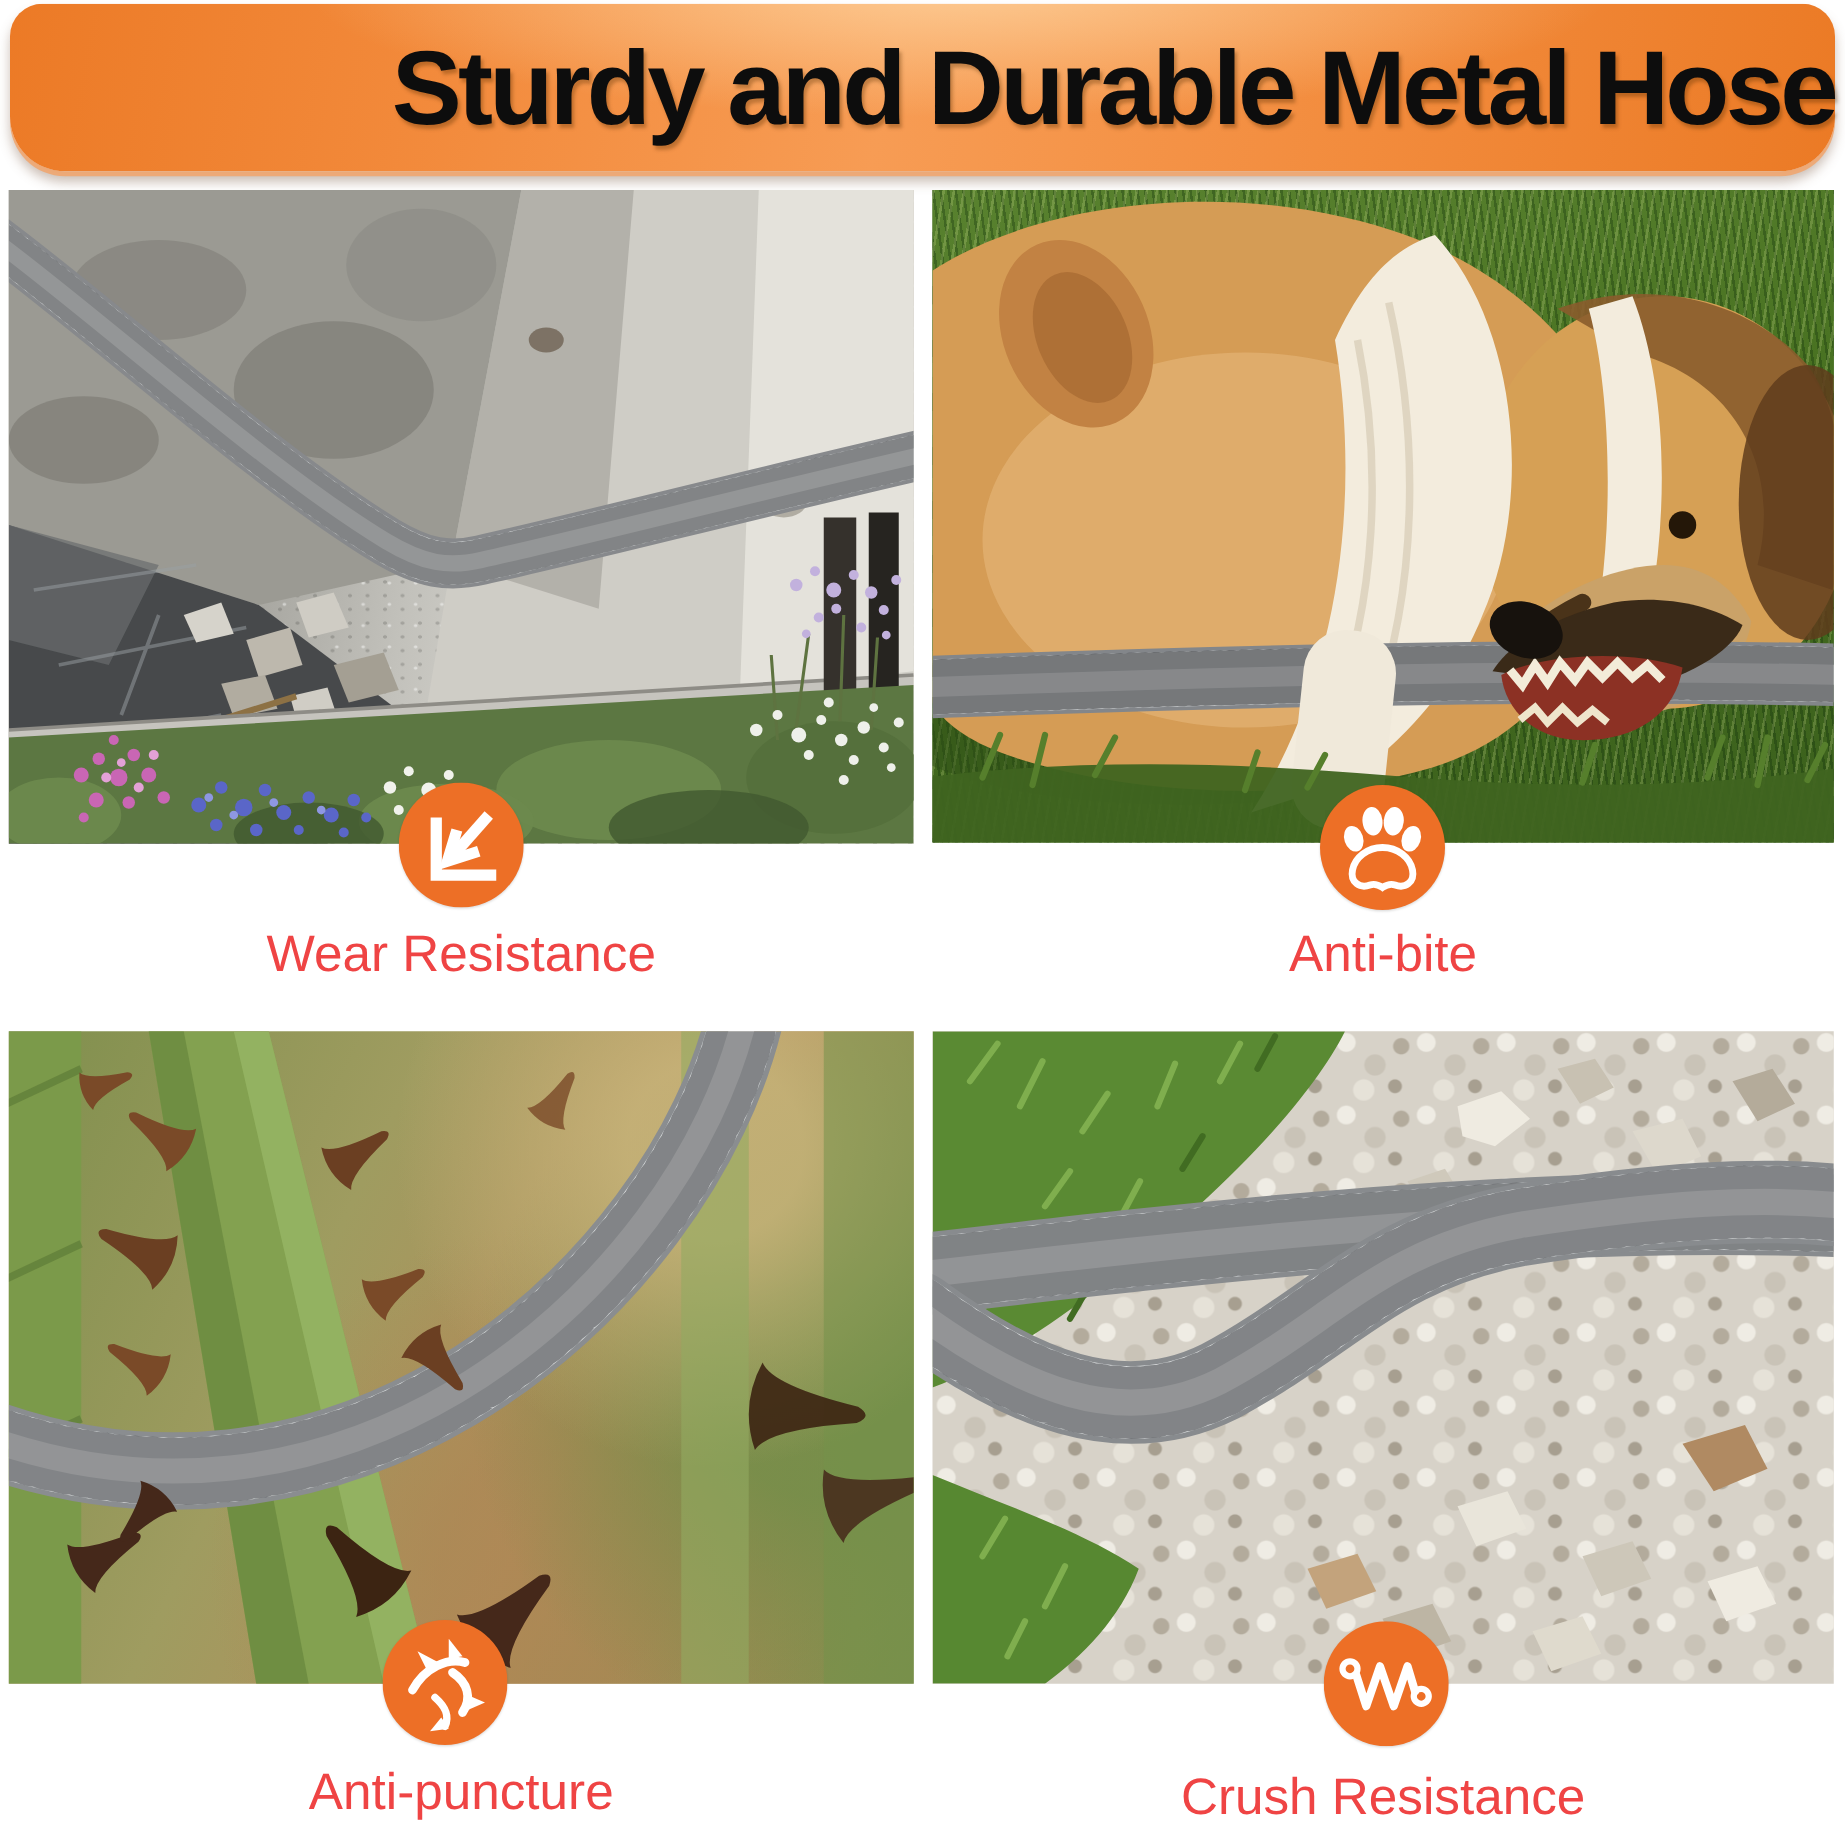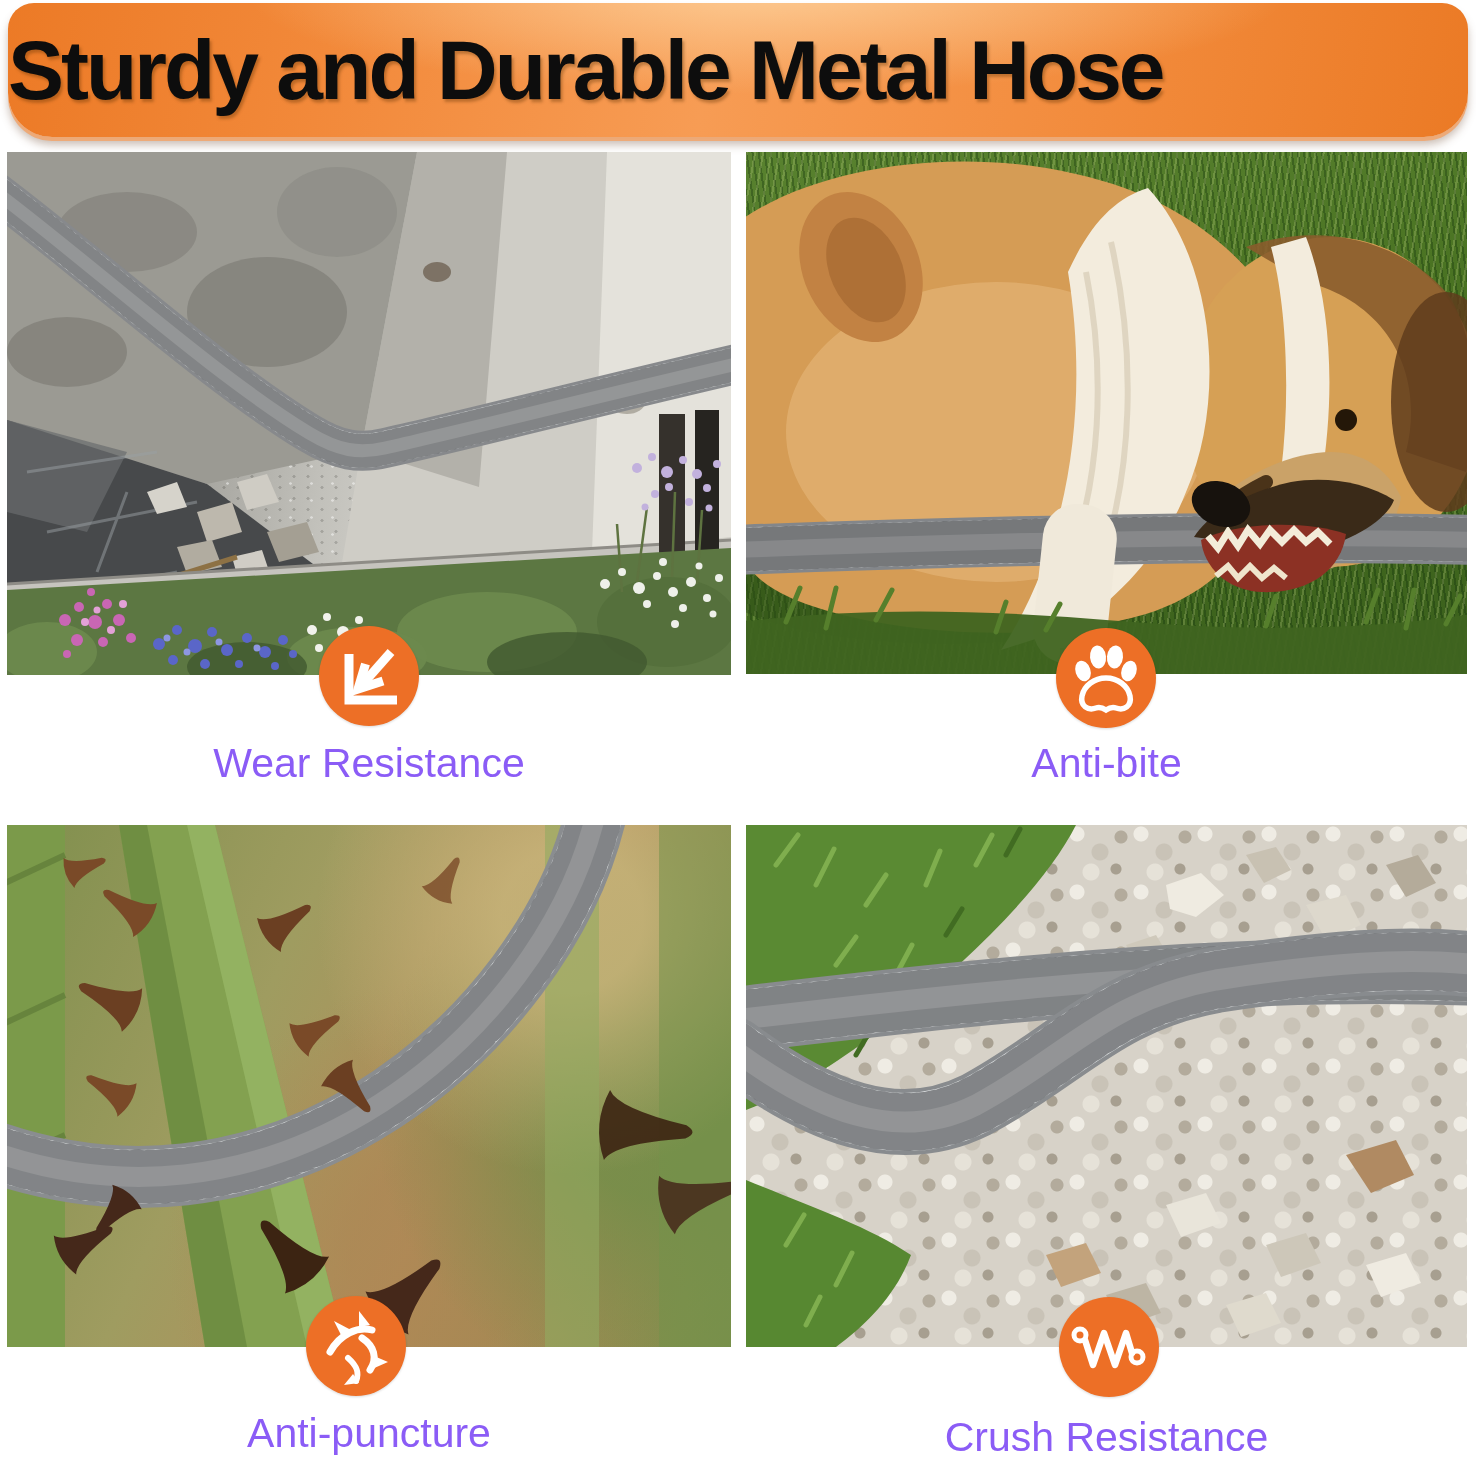--- a/index.html
+++ b/index.html
@@ -6,21 +6,21 @@
   .stage{position:relative;width:1476px;height:1457px;margin:0 auto;background:#ffffff;
          font-family:"Liberation Sans",sans-serif;overflow:hidden;}
 
   
   .banner{position:absolute;left:8px;top:3px;width:1460px;height:134px;
     border-radius:26px 26px 44px 44px;
     background:
       radial-gradient(ellipse 55% 120% at 52% -10%, rgba(253,205,150,.95) 0%, rgba(253,205,150,0) 65%),
       linear-gradient(100deg,#ec7a26 0%,#f2893a 22%,#f79c54 48%,#f28b3c 75%,#eb7a25 100%);
     box-shadow:0 4px 0 rgba(240,166,112,.9),0 8px 9px rgba(140,110,90,.45);
-    display:flex;align-items:center;justify-content:flex-start;}
+    display:flex;align-items:center;justify-content:flex-end;}
   .banner h1{margin:0;font-weight:700;font-size:84px;line-height:1;letter-spacing:-3px;
     color:#0d0d0d;text-shadow:2px 3px 3px rgba(90,45,0,.35);white-space:nowrap;}
 
   
   .photo{position:absolute;overflow:hidden;}
   .photo>svg{position:absolute;left:0;top:0;display:block;}
 
   .photo-tl{left:7px;top:152px;width:724px;height:523px;
     background-color:#cdccc6;
     background-image:
@@ -53,21 +53,21 @@
       radial-gradient(circle at 50px 44px, #a79f90 0 5px, transparent 6px);
     background-size:64px 58px;}
 
   
   .feature-icon{position:absolute;width:100px;height:100px;}
   .feature-icon svg{display:block;width:100%;height:100%;filter:drop-shadow(0 1px 1px rgba(0,0,0,.15));}
   .icon-tl{left:319px;top:626px;} .icon-tr{left:1056px;top:628px;}
   .icon-bl{left:306px;top:1296px;} .icon-br{left:1059px;top:1297px;}
 
   
-  .feature-label{position:absolute;font-size:41px;line-height:46px;color:#8b5cf6;text-align:center;}
+  .feature-label{position:absolute;font-size:41px;line-height:46px;color:#ef4444;text-align:center;}
   .label-tl{left:7px;top:740px;width:724px;} .label-tr{left:746px;top:740px;width:721px;}
   .label-bl{left:7px;top:1410px;width:724px;} .label-br{left:746px;top:1414px;width:721px;}
 
   
   .hs{fill:none;stroke-linecap:round;}
 </style>
 </head>
 <body>
 
 <div class="stage">

